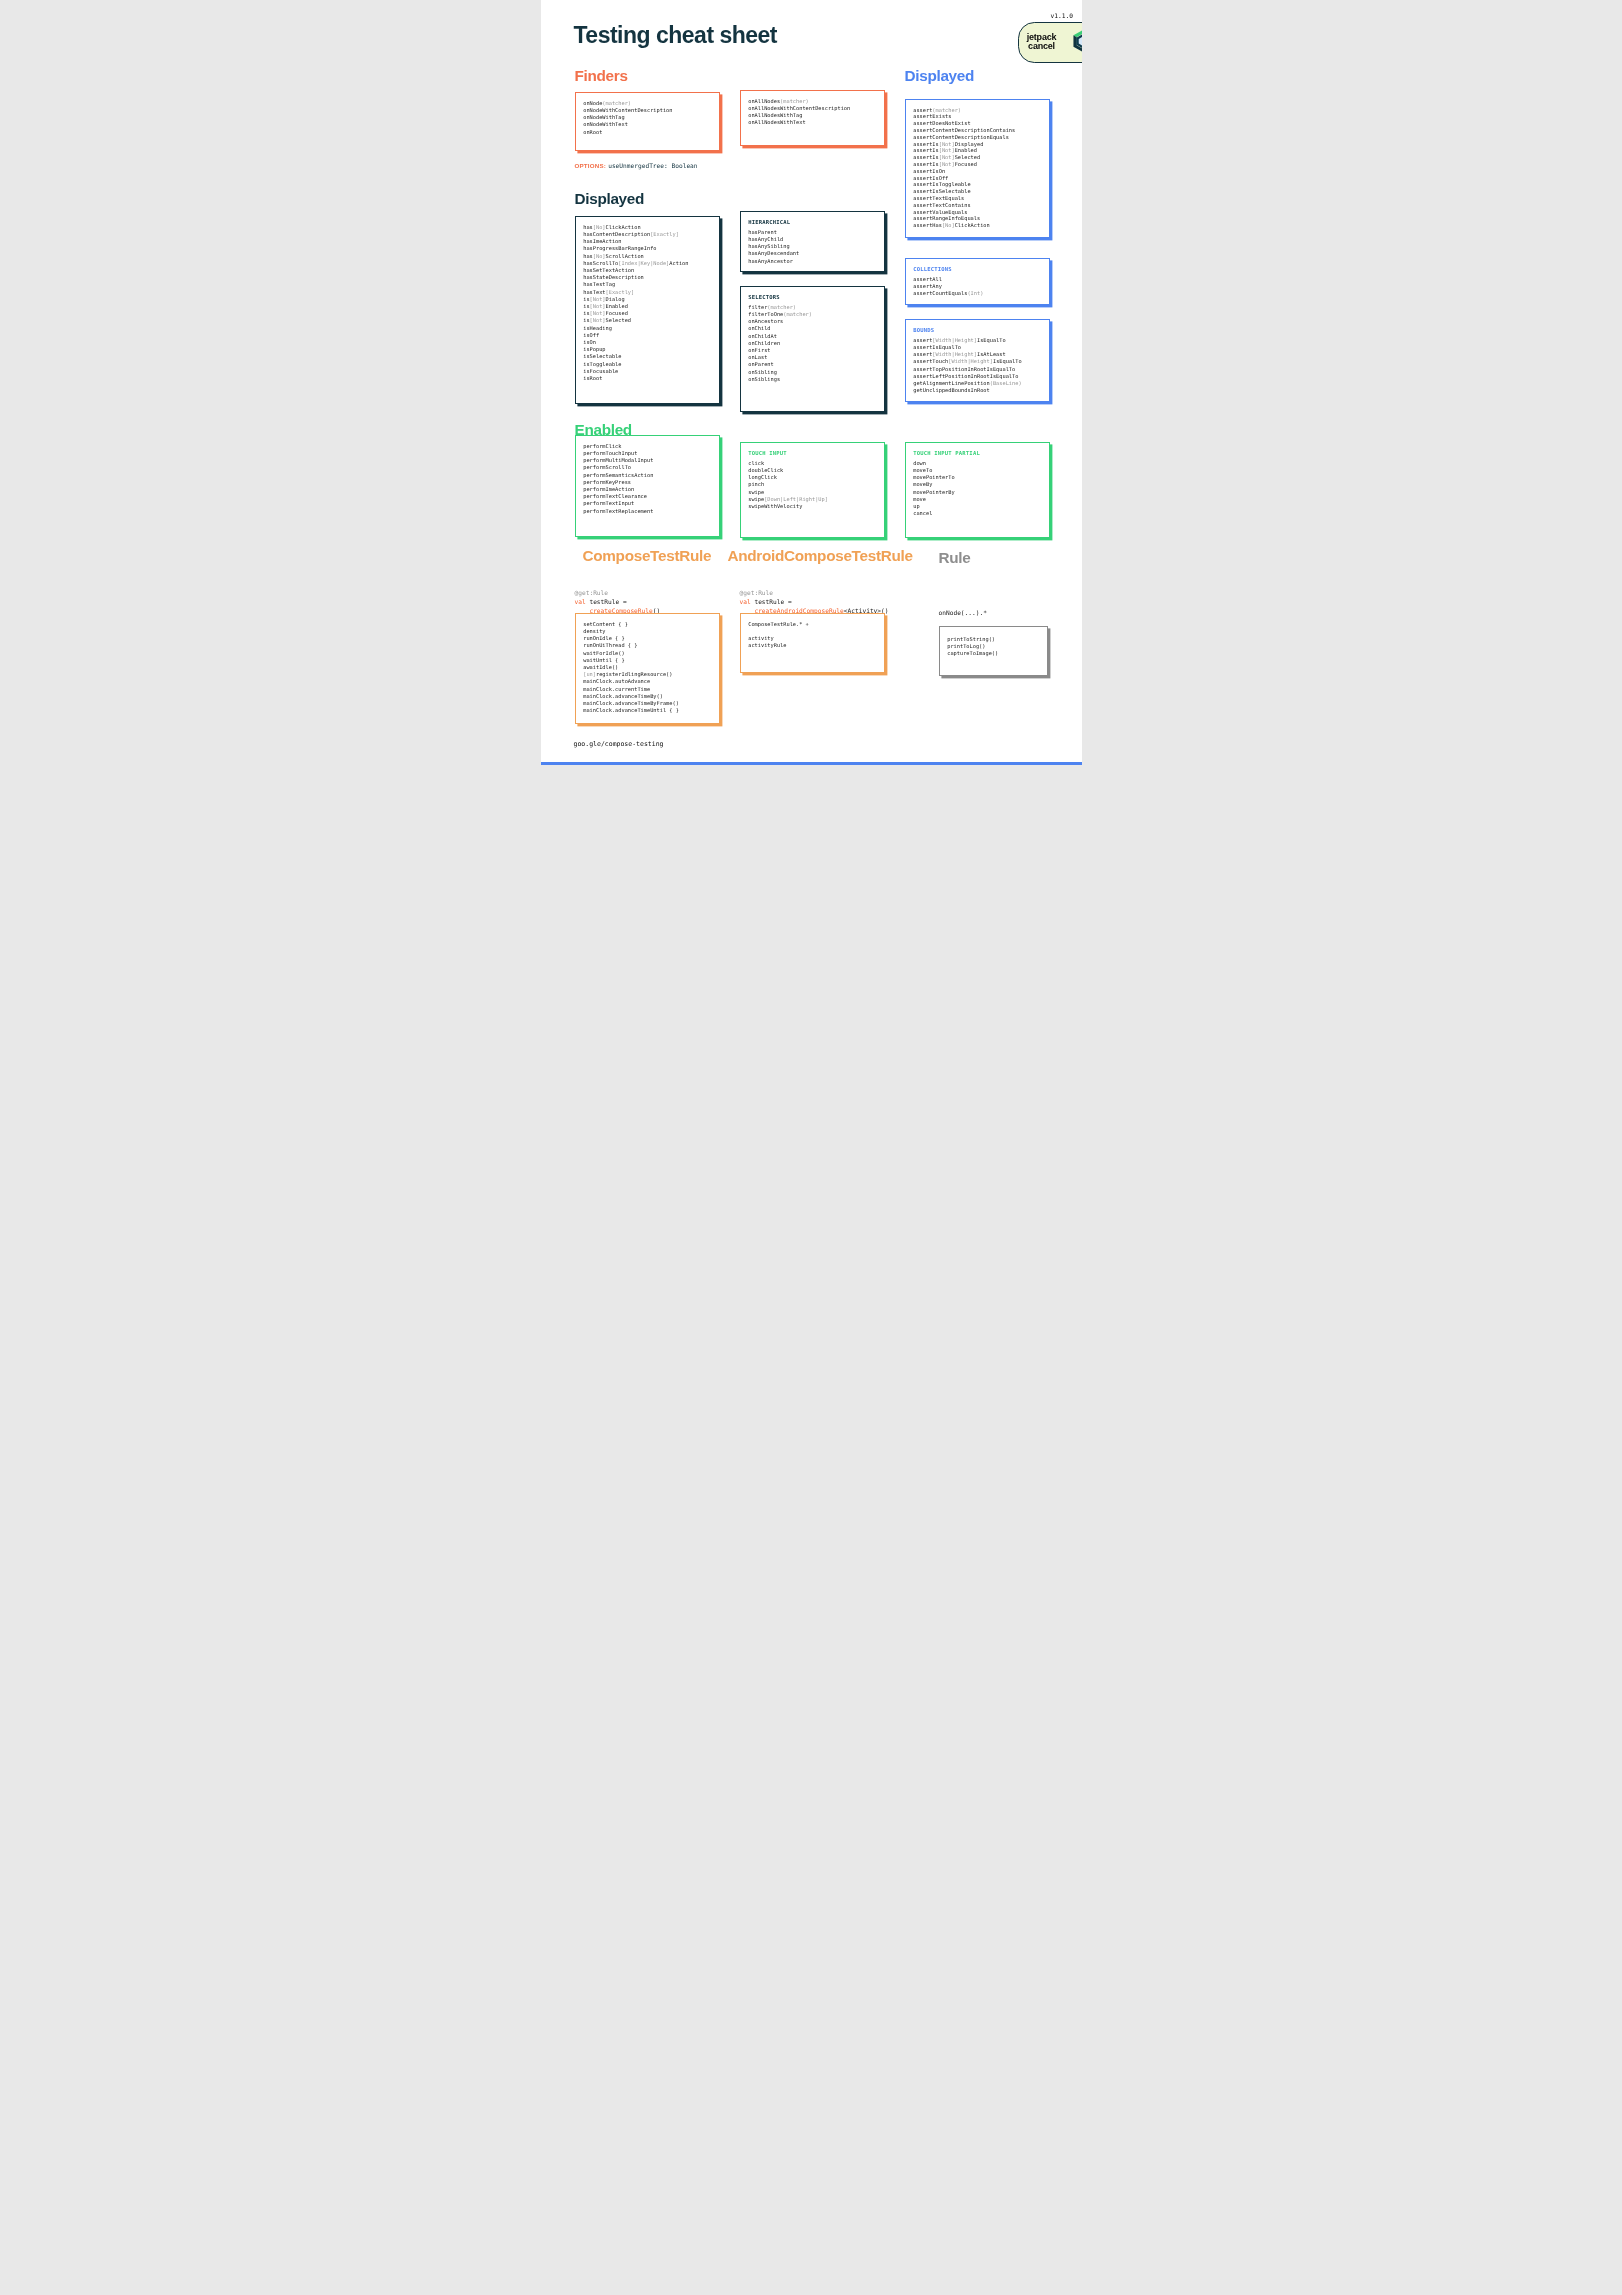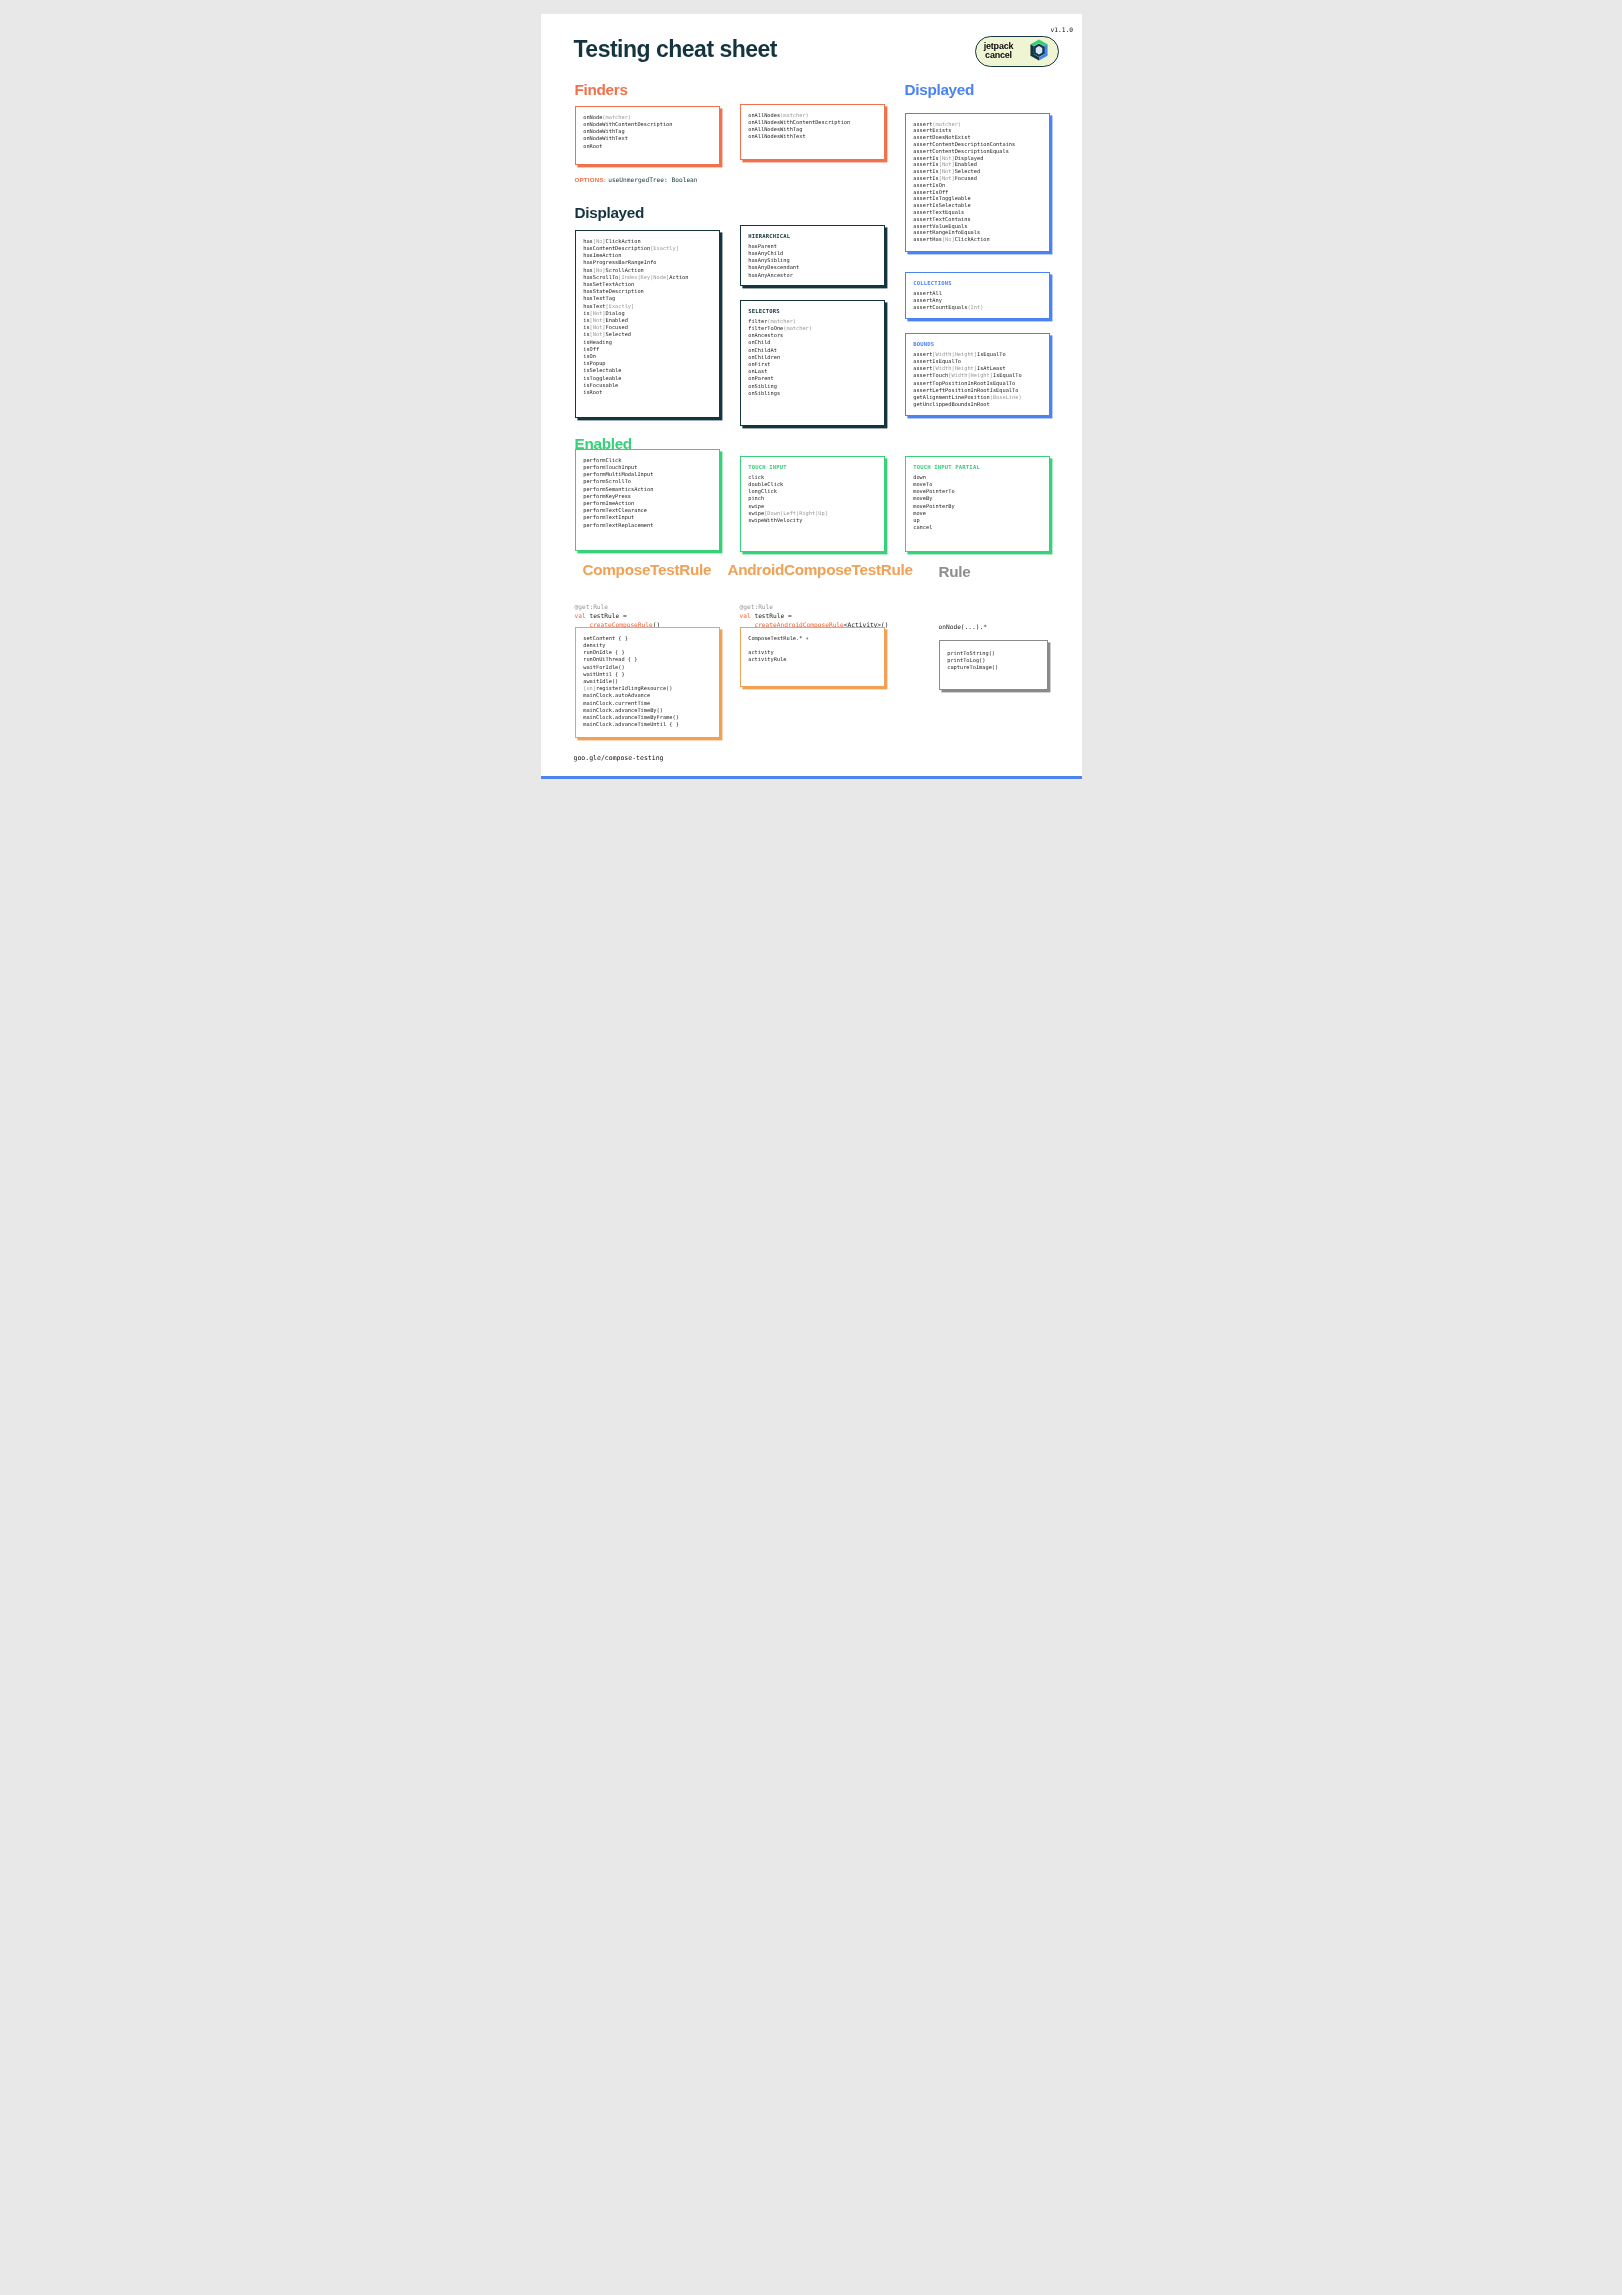--- a/index.html
+++ b/index.html
@@ -14,41 +14,41 @@
     --ink:#1b1b1b;
   }
   html,body{margin:0;padding:0;}
   body{
     font-family:"Liberation Sans", sans-serif;
     background:#e8e8e8;
   }
   .page{
     position:relative;
     width:541px;height:765px;
-    margin:14px auto;
+    margin:0 auto;
     background-color:#ffffff;
     background-image:
       linear-gradient(to right, #f4efee 0.5px, transparent 0.5px),
       linear-gradient(to bottom, #f4efee 0.5px, transparent 0.5px);
     background-size:17px 17px;
     overflow:hidden;
   }
   .version{
     position:absolute;top:12.4px;right:8.6px;
     font:6.2px/7.7px "DejaVu Sans Mono", monospace;
     color:#0c0c0c;
   }
   .title{
     position:absolute;left:33px;top:23px;
     font:700 23px/1.05 "Liberation Sans", sans-serif;
     letter-spacing:-0.5px;color:var(--navy);
     white-space:nowrap;
   }
   .badge{
-    position:absolute;left:434px;top:21.5px;width:84px;height:31px;
+    position:absolute;left:477px;top:21.5px;width:84px;height:41px;
     box-sizing:border-box;
     background:#EFF5D3;border:1.9px solid var(--navy);border-radius:16.3px;
     display:flex;align-items:center;justify-content:center;gap:16px;
   }
   .badge .txt{
     font:700 9px/9px "Liberation Sans", sans-serif;
     color:#0b0b0b;text-align:center;letter-spacing:-0.2px;
   }
   .sec{
     position:absolute;

